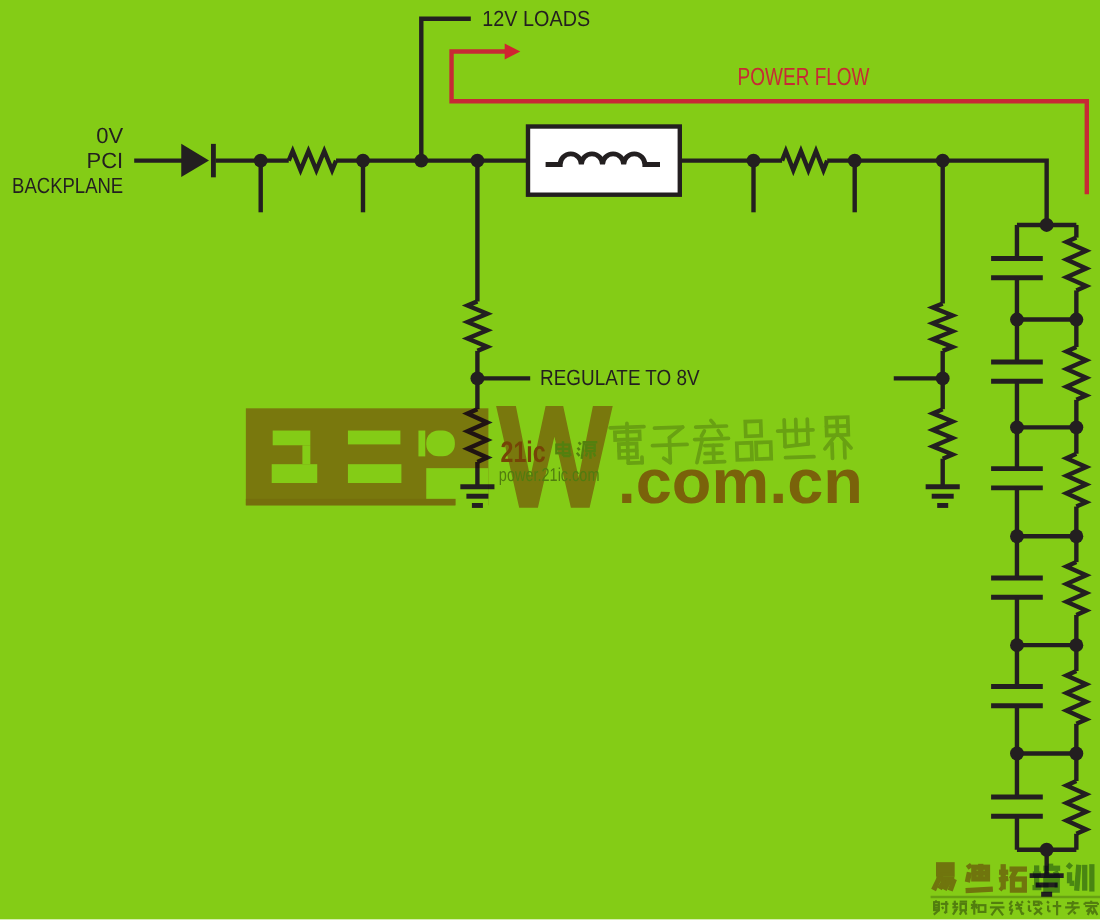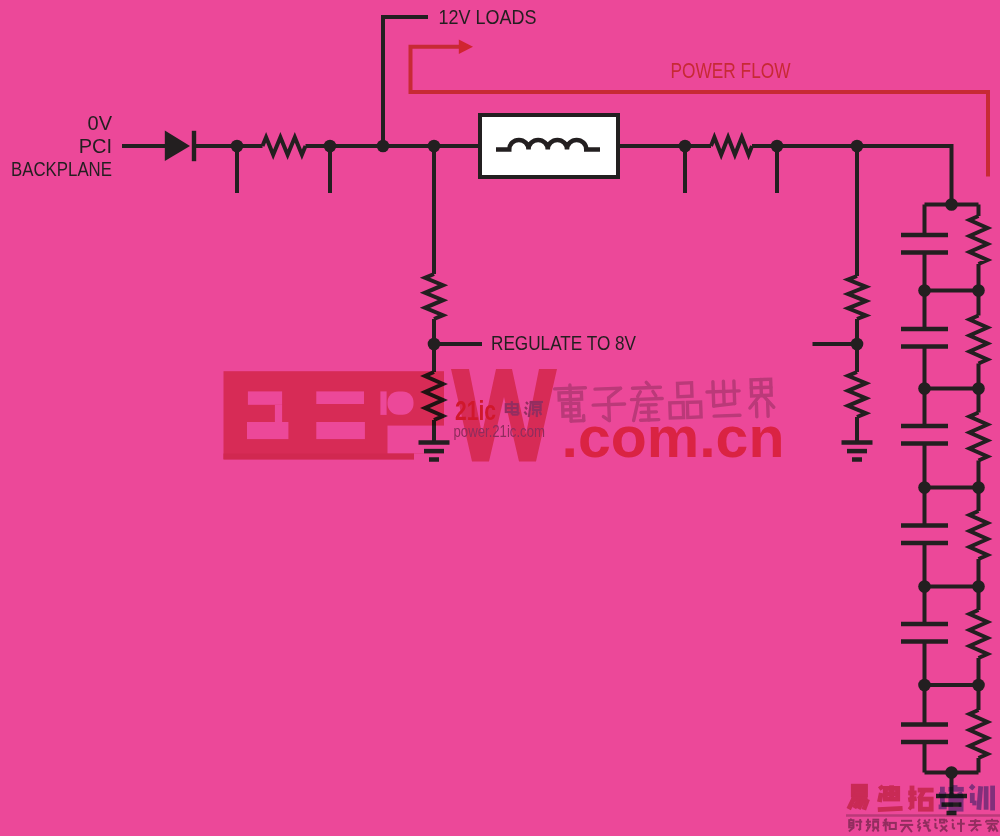--- a/index.html
+++ b/index.html
@@ -1,15 +1,15 @@
 <!DOCTYPE html>
 <html><head><meta charset="utf-8">
 <style>
 html,body{margin:0;padding:0;background:#ffffff;}
-#stage{position:relative;width:1000px;height:836px;background:#ec4899;overflow:hidden;}
+#stage{position:relative;width:1000px;height:836px;background:#84cc16;overflow:hidden;}
 #stage svg{position:absolute;left:0;top:0;}
 #marks{mix-blend-mode:multiply;}
 </style></head>
 <body>
 <div id="stage">
 <svg id="circuit" width="1000" height="836" viewBox="0 0 1000 836">
 <line x1="122" y1="146" x2="166" y2="146" stroke="#231f20" stroke-width="4" stroke-linecap="butt"></line>
 <polygon points="164.8,130.6 164.8,161 190,146" fill="#231f20"></polygon>
 <rect x="191.8" y="130.8" width="4.4" height="30.4" fill="#231f20"></rect>
 <line x1="196" y1="146" x2="262.5" y2="146" stroke="#231f20" stroke-width="4" stroke-linecap="butt"></line>

